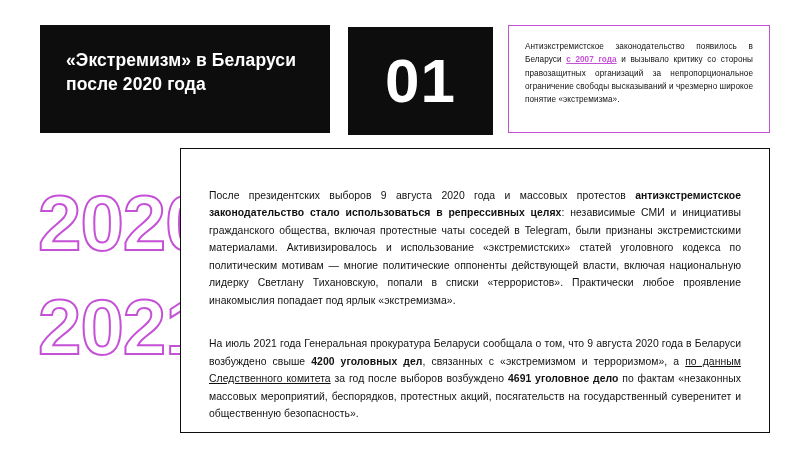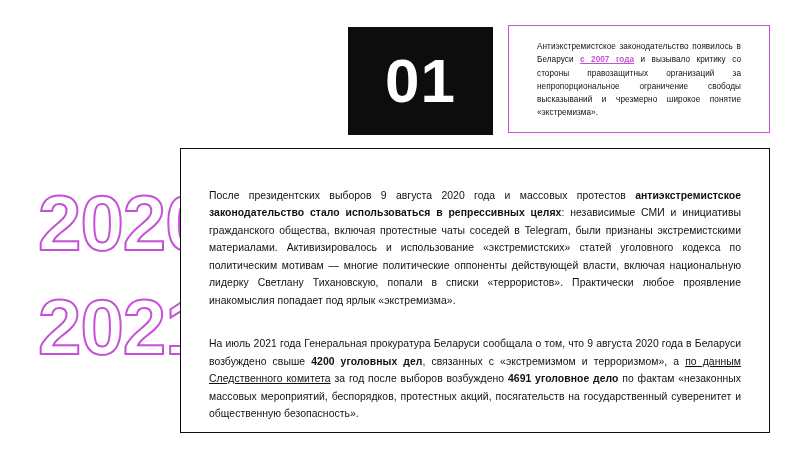--- a/index.html
+++ b/index.html
@@ -85,21 +85,21 @@
 
   
   .note-box {
     position: absolute;
     left: 508px;
     top: 25px;
     width: 262px;
     height: 108px;
     border: 1.5px solid #c552d6;
     box-sizing: border-box;
-    padding: 14px 28px;
+    padding: 14px 16px;
     z-index: 3;
     background: #ffffff;
   }
   .note-text {
     font-size: 8.2px;
     line-height: 1.62;
     color: #111111;
     text-align: justify;
     letter-spacing: 0.05px;
   }
@@ -138,20 +138,23 @@
 </head>
 <body>
 
 <div class="slide">
 
   <div class="bg-years">
     <div class="bg-year">2020</div>
     <div class="bg-year">2021</div>
   </div>
 
+  <div class="title-box">
+    <div class="title-text">«Экстремизм» в Беларуси после 2020 года</div>
+  </div>
 
   <div class="num-box">
     <div class="num-text">01</div>
   </div>
 
   <div class="note-box">
     <div class="note-text">
       <span>Антиэкстремистское законодательство появилось в Беларуси </span><span class="hl u">с 2007 года</span><span> и вызывало критику со стороны правозащитных организаций за непропорциональное ограничение свободы высказываний и чрезмерно широкое понятие «экстремизма».</span>
     </div>
   </div>

